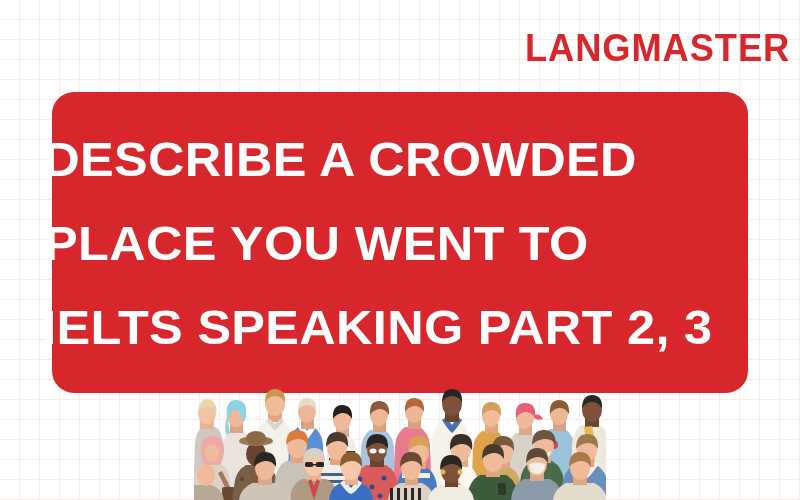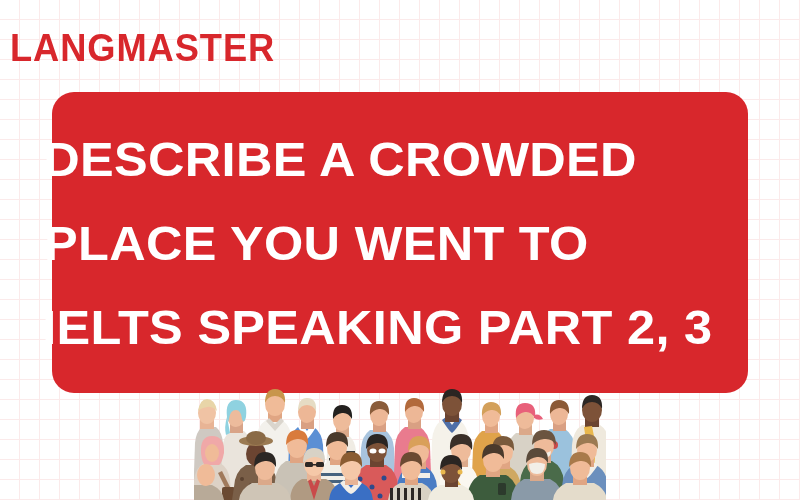--- a/index.html
+++ b/index.html
@@ -32,21 +32,21 @@
     background-size: 20px 20px;
     background-position: -1px -1px;
   }
 
   
   .brand {
     position: absolute;
     top: 28px;
     left: 0;
     width: 800px;
-    text-align: left;
+    text-align: right;
     line-height: 1;
   }
   .brand-word {
     display: inline-block;
     color: #d8272c;
     font-family: "Liberation Sans Narrow", "Liberation Sans", sans-serif;
     font-weight: bold;
     font-size: 39px;
     letter-spacing: 1.0px;
     transform: scaleX(0.93);

